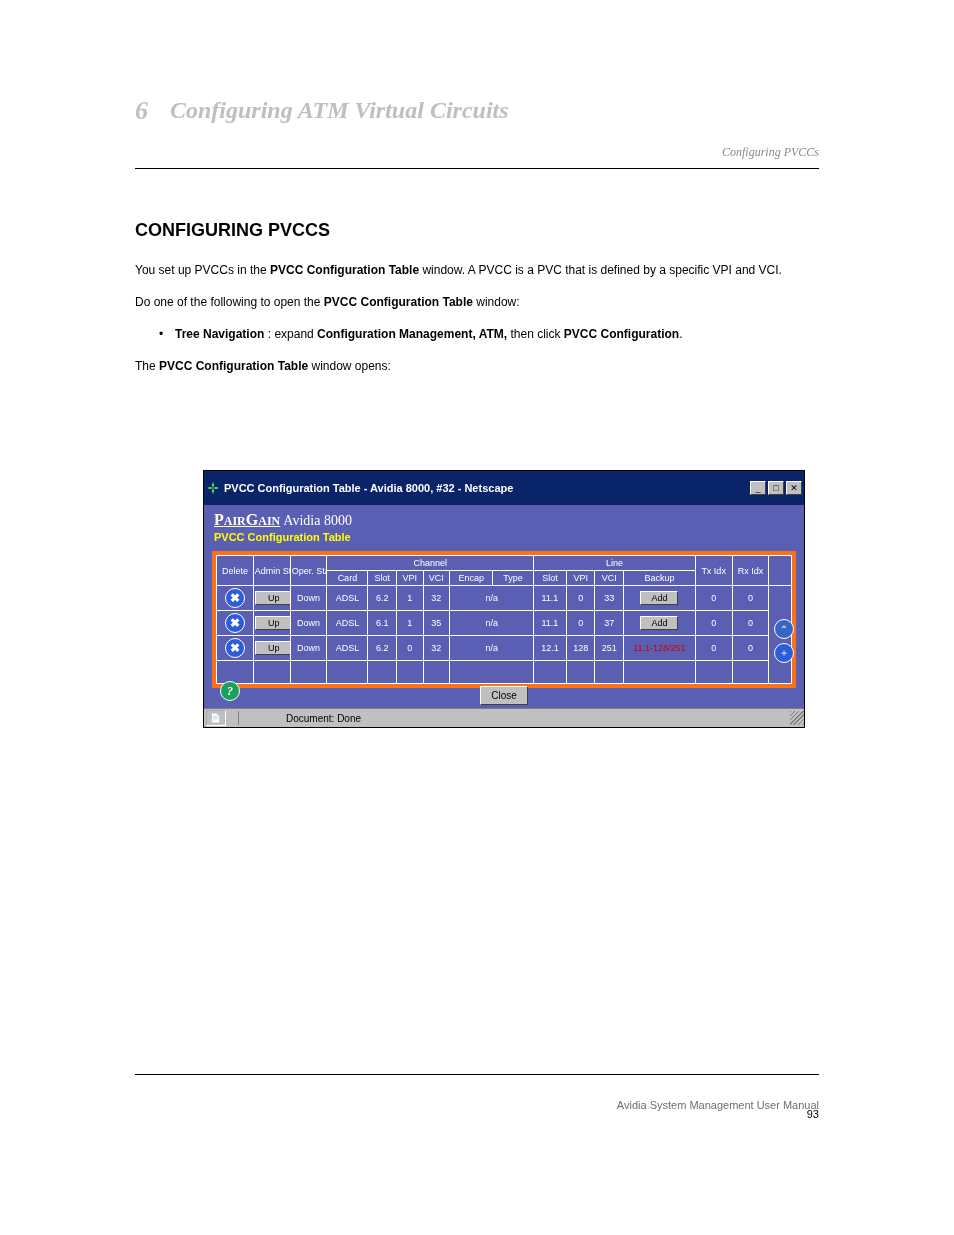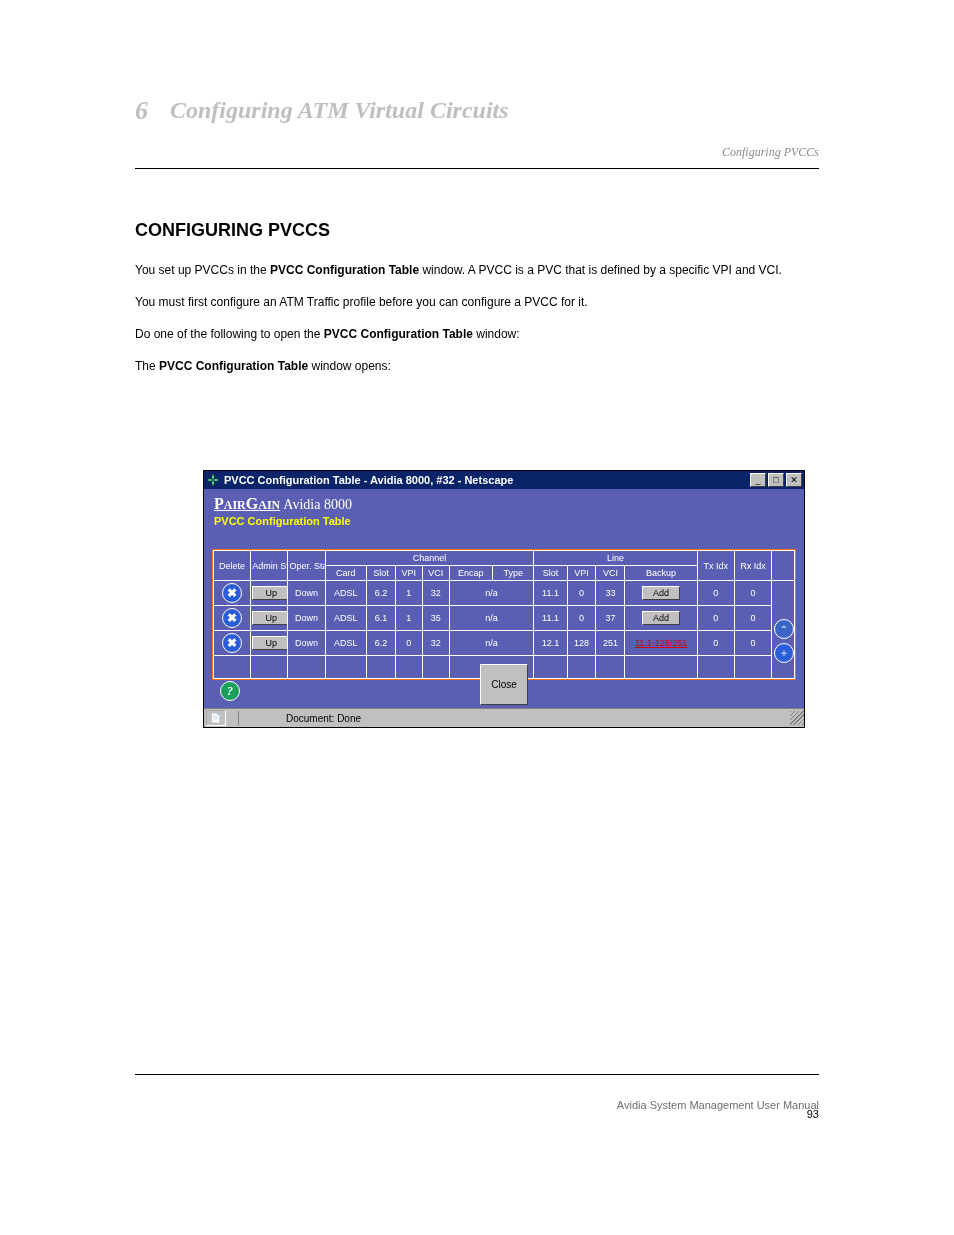--- a/index.html
+++ b/index.html
@@ -11,35 +11,35 @@
 .section-txt{position:absolute;left:170px;top:98px;font:italic 600 24px/1 Georgia,'Times New Roman',serif;color:#bfbfbf}
 .minor{position:absolute;right:135px;top:145px;font:italic 12px Georgia,serif;color:#8a8a8a}
 .running{position:absolute;right:135px;top:1099px;font:11px Arial;color:#6e6e6e}
 .pagenum{position:absolute;right:135px;top:1108px;font:11px Arial;color:#000}
 .body{position:absolute;left:135px;right:135px;top:230px;font:12px/18px Arial}
 .body p{margin:0 0 14px 0}
 .body b{font-weight:700;font-family:Arial}
 .bullet{margin:0 0 6px 24px;position:relative;padding-left:16px}
 .bullet:before{content:'•';position:absolute;left:0;top:0}
 .shot{position:absolute;left:203px;top:470px;width:600px;height:256px;border:1px solid #000;background:#5a5fb3;font:10px Arial}
-.tbar{height:18px;background:#0a246a;color:#fff;display:flex;align-items:center;padding:0 2px;font:bold 11px Arial}
+.tbar{height:18px;background:#0a246a;color:#fff;display:flex;align-items:center;padding:8px 2px;font:bold 11px Arial}
 .tbar-ico{width:14px;height:14px;margin-right:4px;display:inline-flex;align-items:center;justify-content:center;color:#6f6;font-size:12px}
 .tbar-spacer{flex:1}
 .tbar-btn{width:16px;height:14px;background:#c0c0c0;border:1px solid #fff;border-right-color:#404040;border-bottom-color:#404040;margin-left:2px;box-sizing:border-box;font:9px Arial;display:inline-flex;align-items:center;justify-content:center;color:#000}
 .brand{padding:6px 10px 2px 10px;color:#ff0;font:bold 11px Arial}
 .brand-pg{font:700 14px 'Times New Roman',serif;color:#fff;text-decoration:underline}
 .brand-pg .u{font-size:12px}
 .brand-sub{color:#ff0;font:bold 11px Arial;margin-top:2px}
-.tablewrap{margin:20px 8px 0 8px;border:1px solid #f97316}
+.tablewrap{margin:6px 8px 0 8px;border:4px solid #f97316}
 .grid{width:100%;border-collapse:collapse;table-layout:fixed}
 .grid th,.grid td{border:1px solid #fff;text-align:center;font:9px Arial;color:#fff;padding:2px 1px;overflow:hidden;white-space:nowrap;background:#5a5fb3}
 .grid th{font-weight:400}
 .grid .group{font-weight:400}
 .win-btn{display:inline-block;background:#c0c0c0;color:#000;border:1px solid #fff;border-right-color:#404040;border-bottom-color:#404040;padding:1px 6px;font:9px Arial;min-width:24px}
-.link-red{color:#d40000;text-decoration:underline}
+.link-red{color:#d40000;}
 .del-ico{display:inline-flex;width:18px;height:18px;border-radius:50%;background:#2b5dd8;color:#fff;align-items:center;justify-content:center;font:bold 12px Arial;border:1px solid #fff}
 .blank td{height:18px}
 .sidebtns{position:absolute;right:10px;bottom:64px;display:flex;flex-direction:column;gap:4px}
 .circ{width:18px;height:18px;border-radius:50%;background:#3a65c4;border:1px solid #fff;color:#fff;display:flex;align-items:center;justify-content:center;font:10px Arial}
 .footerbar{position:absolute;left:0;right:0;bottom:22px;display:flex;justify-content:center}
 .help{position:absolute;left:16px;bottom:26px;width:18px;height:18px;border-radius:50%;background:#1aa05a;color:#fff;border:1px solid #fff;display:flex;align-items:center;justify-content:center;font:italic bold 12px serif}
 .status{position:absolute;left:0;right:0;bottom:0;height:18px;background:#c0c0c0;border-top:1px solid #808080;display:flex;align-items:center;font:10px Arial;color:#000}
 .status-ico{width:18px;height:14px;margin:0 6px 0 2px;background:#c0c0c0;border:1px inset #fff;display:inline-flex;align-items:center;justify-content:center;font-size:9px}
 .status-sep{width:1px;height:14px;background:#808080;margin:0 6px}
 .status-text{margin-left:41px}
@@ -51,22 +51,22 @@
   <div class="section-num">6</div>
   <div class="section-txt">Configuring ATM Virtual Circuits</div>
   <div class="minor">Configuring PVCCs</div>
   <div class="rule rule-top"></div>
 
   <div class="body">
     <p>
         <span style="font:600 18px Arial;display:block;margin-bottom:20px;margin-top:-10px">CONFIGURING PVCCS</span>
       </p>
     <p><span>You set up PVCCs in the</span> <b>PVCC Configuration Table</b> <span>window. A PVCC is a PVC that is defined by a specific VPI and VCI.</span></p>
-    <p><span>You must first configure an ATM Traffic profile before you can configure a PVCC for it.</span></p>
     <p><span>Do one of the following to open the</span> <b>PVCC Configuration Table</b> <span>window:</span></p>
+    <div class="bullet"><b>Tree Navigation</b> <span>: expand</span> <b>Configuration Management, ATM,</b> <span>then click</span> <b>PVCC Configuration</b><span>.</span></div>
     <p style="margin-top:14px"><span>The</span> <b>PVCC Configuration Table</b> <span>window opens:</span></p>
   </div>
 
   <div class="shot">
     <div class="tbar">
       <span class="tbar-ico">
         <svg width="12" height="12" viewBox="0 0 12 12">
             <path d="M6 0L7 3L6 6L5 3Z M6 6L9 5L12 6L9 7Z M6 6L7 9L6 12L5 9Z M6 6L3 7L0 6L3 5Z" fill="#6f6"></path>
           </svg>
       </span>
@@ -191,21 +191,21 @@
             </tr>
       </tbody>
         </table>
     </div>
     <div class="sidebtns">
       <span class="circ">⌃</span>
       <span class="circ" style="background:#2b5dd8">＋</span>
     </div>
     <span class="help">?</span>
     <div class="footerbar">
-        <span class="win-btn" style="padding:14px 10px;font:10px Arial">Close</span>
+        <span class="win-btn" style="padding:3px 10px;font:10px Arial">Close</span>
       </div>
     <div class="status">
       <span class="status-ico">📄</span>
       <span class="status-sep"></span>
       <span class="status-text">Document: Done</span>
       <span class="resizer"></span>
     </div>
   </div>
 
   <div class="rule rule-bottom"></div>

